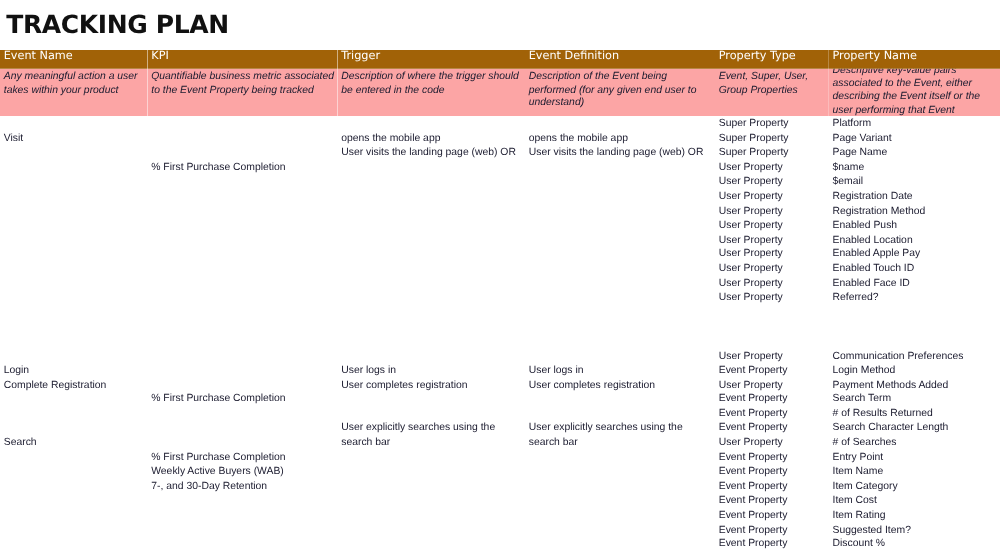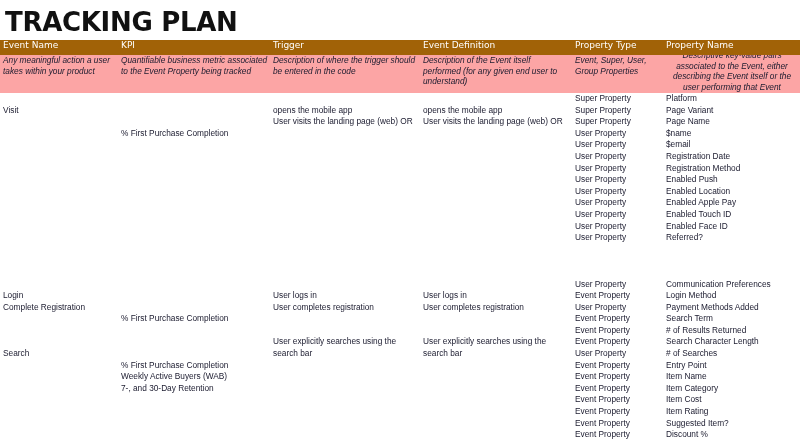--- a/index.html
+++ b/index.html
@@ -18,21 +18,21 @@
     width: 800px;
     height: 439px;
     background: #ffffff;
   }
 
   
   #title {
     position: absolute;
     left: 5px;
     top: 7px;
-    font-size: 26px;
+    font-size: 20px;
     font-weight: bold;
     letter-spacing: -0.3px;
     color: #111111;
     font-family: "DejaVu Sans", sans-serif;
     white-space: nowrap;
   }
 
   
   #grid {
     position: absolute;
@@ -87,21 +87,20 @@
   tr.descr td.u { }
   tr.descr td.clip {
     font-style: italic;
     padding-top: 0;
   }
   .clipbox {
     display: block;
     margin-top: -5px;
     height: 43px;
     overflow: hidden;
-    text-align: center;
   }
 
   
   tr.r td { height: 11.6px; }
   tr.r td.ptype, tr.r td.pname {
     border-bottom: 1px solid #c8c8c8;
     border-left: 1px solid #c8c8c8;
   }
   tr.r td.pname { border-right: 1px solid #c8c8c8; margin-top: 22px; }
   tr.r.blankp td.ptype, tr.r.blankp td.pname { border-bottom: 0; }
@@ -137,21 +136,21 @@
         <td>Trigger</td>
         <td>Event Definition</td>
         <td>Property Type</td>
         <td>Property Name</td>
       </tr>
 
       <tr class="descr">
         <td>Any meaningful action a user takes within your product</td>
         <td>Quantifiable business metric associated to the Event Property being tracked</td>
         <td>Description of where the trigger should be entered in the code</td>
-        <td>Description of the Event itself performed (for any given end user to understand)</td>
+        <td>Description of the Event being performed (for any given end user to understand)</td>
         <td class="u">Event, Super, User, Group Properties</td>
         <td class="clip"><span class="clipbox">Descriptive key-value pairs associated to the Event, either describing the Event itself or the user performing that Event</span></td>
       </tr>
 
     <tr class="r">
           <td class="event-name"></td>
           <td class="kpi"></td>
           <td class="trigger"></td>
           <td class="definition"></td>
           <td class="ptype">Super Property</td>

